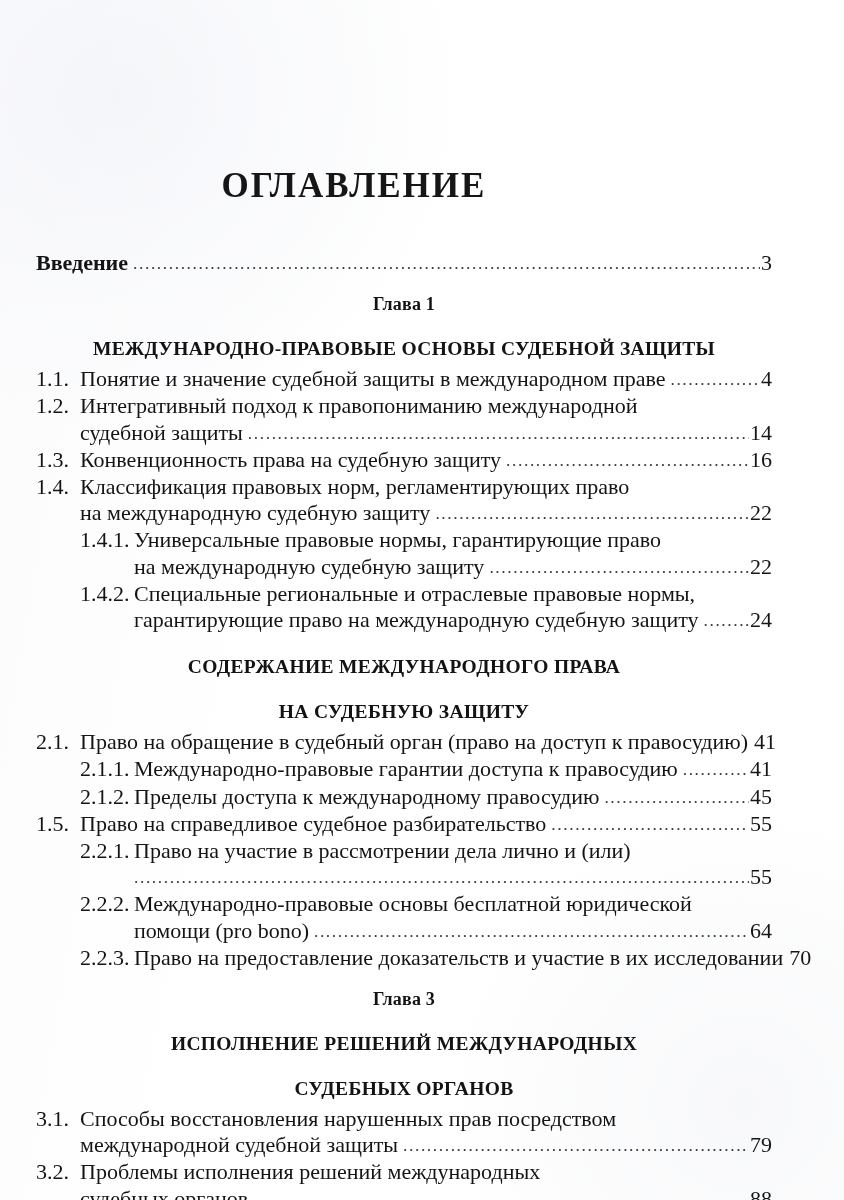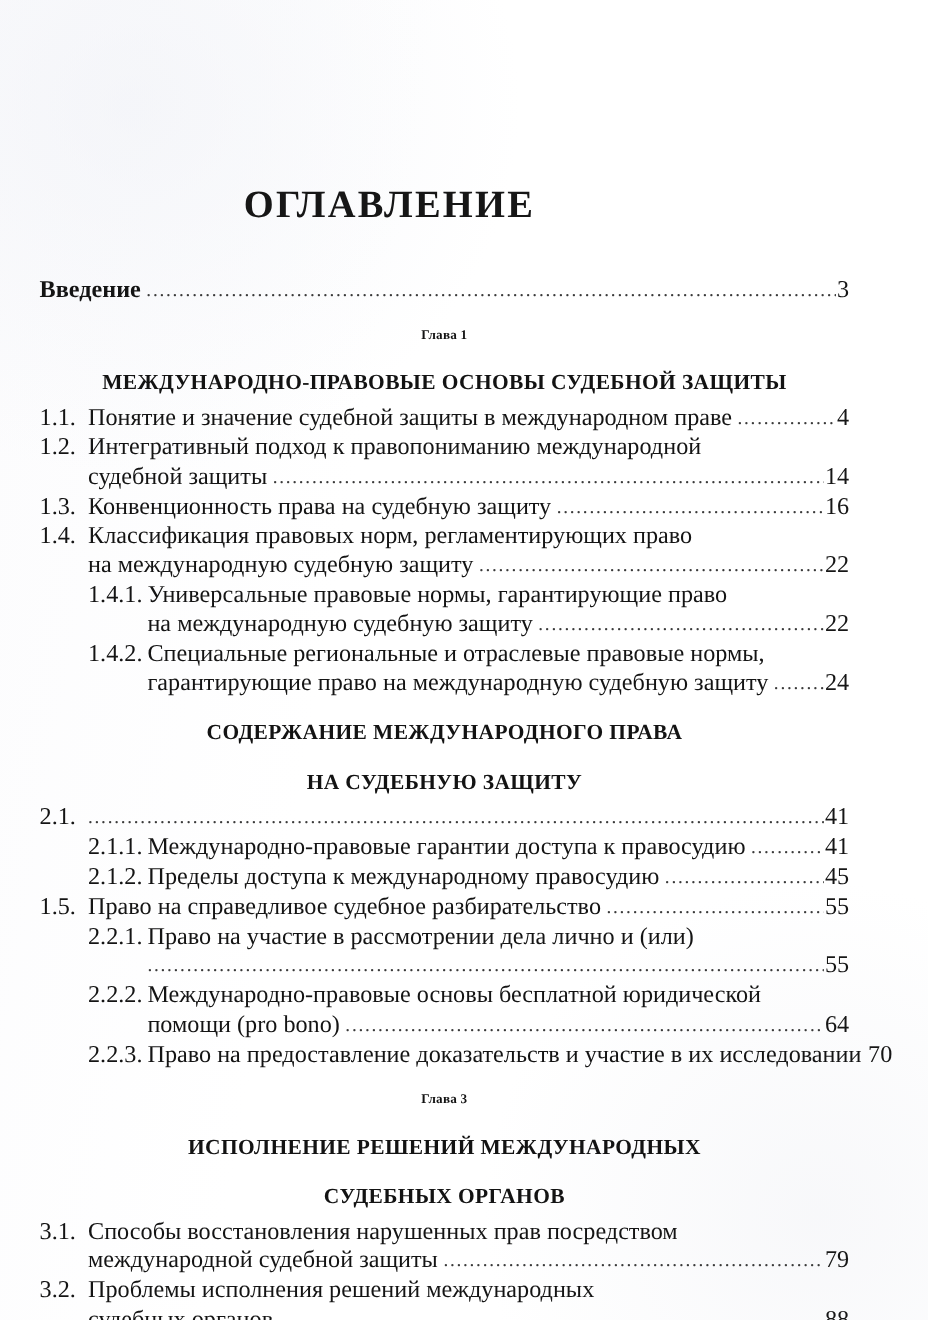--- a/index.html
+++ b/index.html
@@ -54,21 +54,21 @@
   }
 
   
   .chapter-head {
     text-align: center;
     font-weight: bold;
     color: #131313;
   }
   .chapter-head .ch-num {
     display: block;
-    font-size: 12px;
+    font-size: 18px;
     line-height: 24px;
     letter-spacing: 0.2px;
   }
   .chapter-head .ch-title-line {
     display: block;
     font-size: 19.5px;
     line-height: 25px;
     letter-spacing: 0.35px;
     margin-top: 20px;
   }
@@ -210,20 +210,21 @@
         <span class="txt">гарантирующие право на международную судебную защиту</span>
         <span class="leader"></span>
         <span class="pg">24</span>
       </div>
       <div class="chapter-head gap-before gap-after">
         <span class="ch-title-line">СОДЕРЖАНИЕ МЕЖДУНАРОДНОГО ПРАВА</span>
         <span class="ch-title-line">НА СУДЕБНУЮ ЗАЩИТУ</span>
       </div>
       <div class="entry lvl1">
         <span class="num">2.1.</span>
+        <span class="txt">Право на обращение в судебный орган (право на доступ к правосудию)</span>
         <span class="leader"></span>
         <span class="pg">41</span>
       </div>
       <div class="entry lvl2">
         <span class="num">2.1.1.</span>
         <span class="txt">Международно-правовые гарантии доступа к правосудию</span>
         <span class="leader"></span>
         <span class="pg">41</span>
       </div>
       <div class="entry lvl2">

